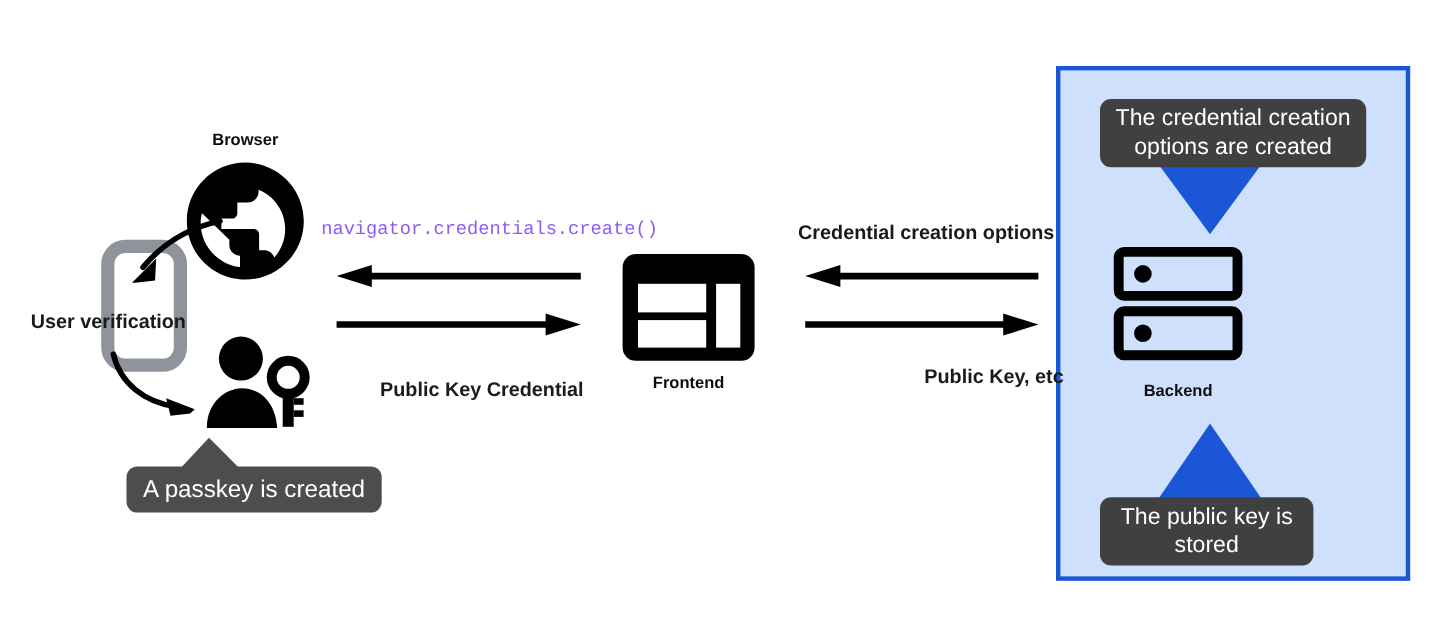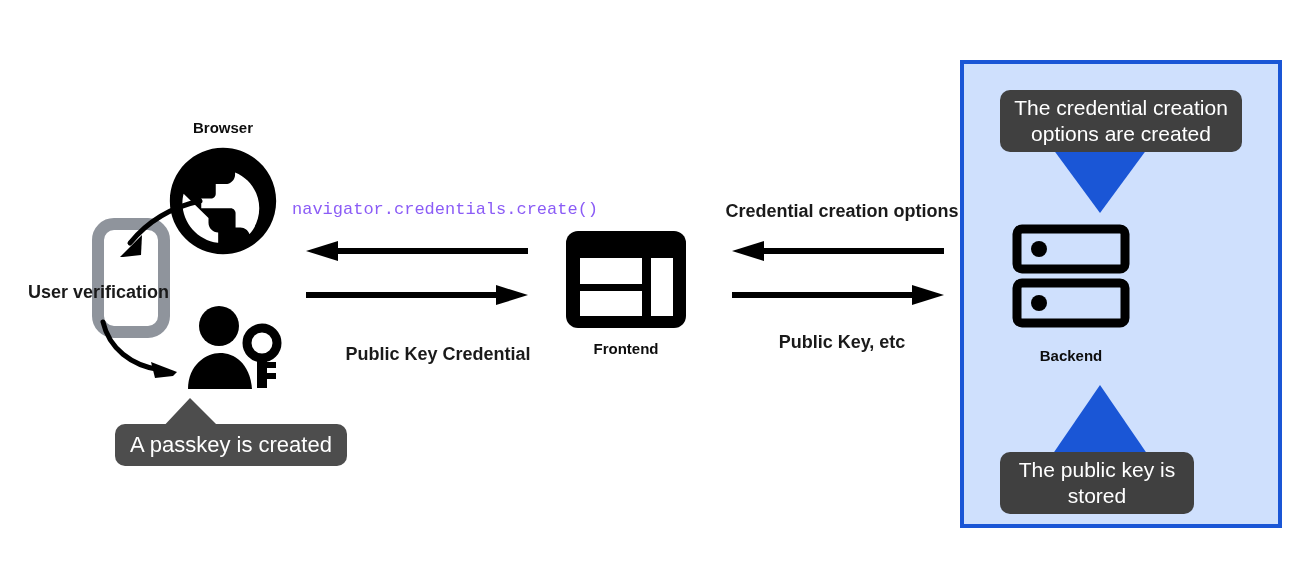--- a/index.html
+++ b/index.html
@@ -188,15 +188,15 @@
   <svg class="abs" style="left:732px; top:242px; width:212px; height:18px;" viewBox="0 0 212 18">
     <line x1="30" y1="9" x2="212" y2="9" stroke="#000000" stroke-width="6"></line>
     <polygon points="0,9 32,-1 32,19" fill="#000000"></polygon>
   </svg>
 
   <svg class="abs" style="left:732px; top:286px; width:212px; height:18px;" viewBox="0 0 212 18">
     <line x1="0" y1="9" x2="182" y2="9" stroke="#000000" stroke-width="6"></line>
     <polygon points="212,9 180,-1 180,19" fill="#000000"></polygon>
   </svg>
 
-  <div class="abs label-plain" style="left:717px; top:332px; width:250px;">Public Key, etc</div>
+  <div class="abs label-plain" style="left:717px; top:332px; width:250px;text-align:right;">Public Key, etc</div>
 
 </div>
 
 </body></html>

